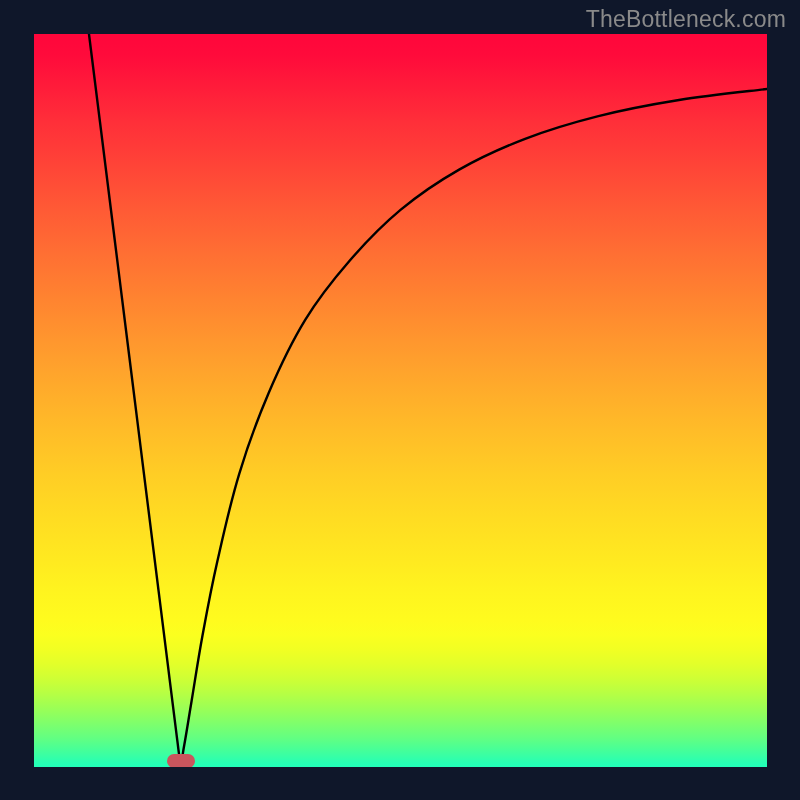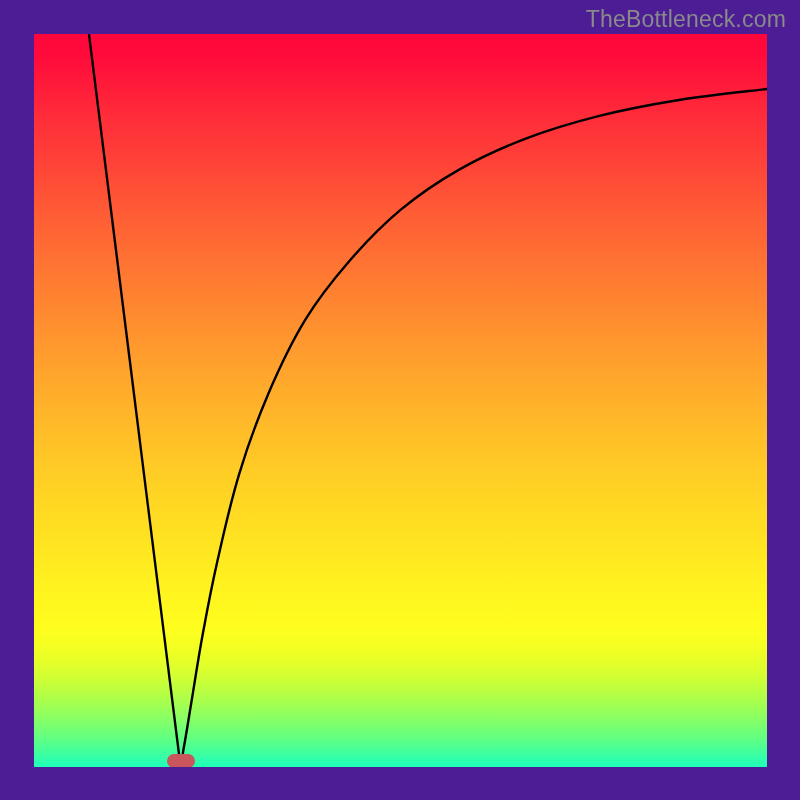--- a/index.html
+++ b/index.html
@@ -8,21 +8,21 @@
     width: 800px;
     height: 800px;
     overflow: hidden;
     background: #000;
     font-family: Arial, Helvetica, sans-serif;
   }
   .stage {
     position: relative;
     width: 800px;
     height: 800px;
-    background: #4c1d95;
+    background: #0f172a;
   }
   .plot-area {
     position: absolute;
     left: 34px;
     top: 34px;
     width: 733px;
     height: 733px;
     overflow: hidden;
   }
   .gradient-bg {

